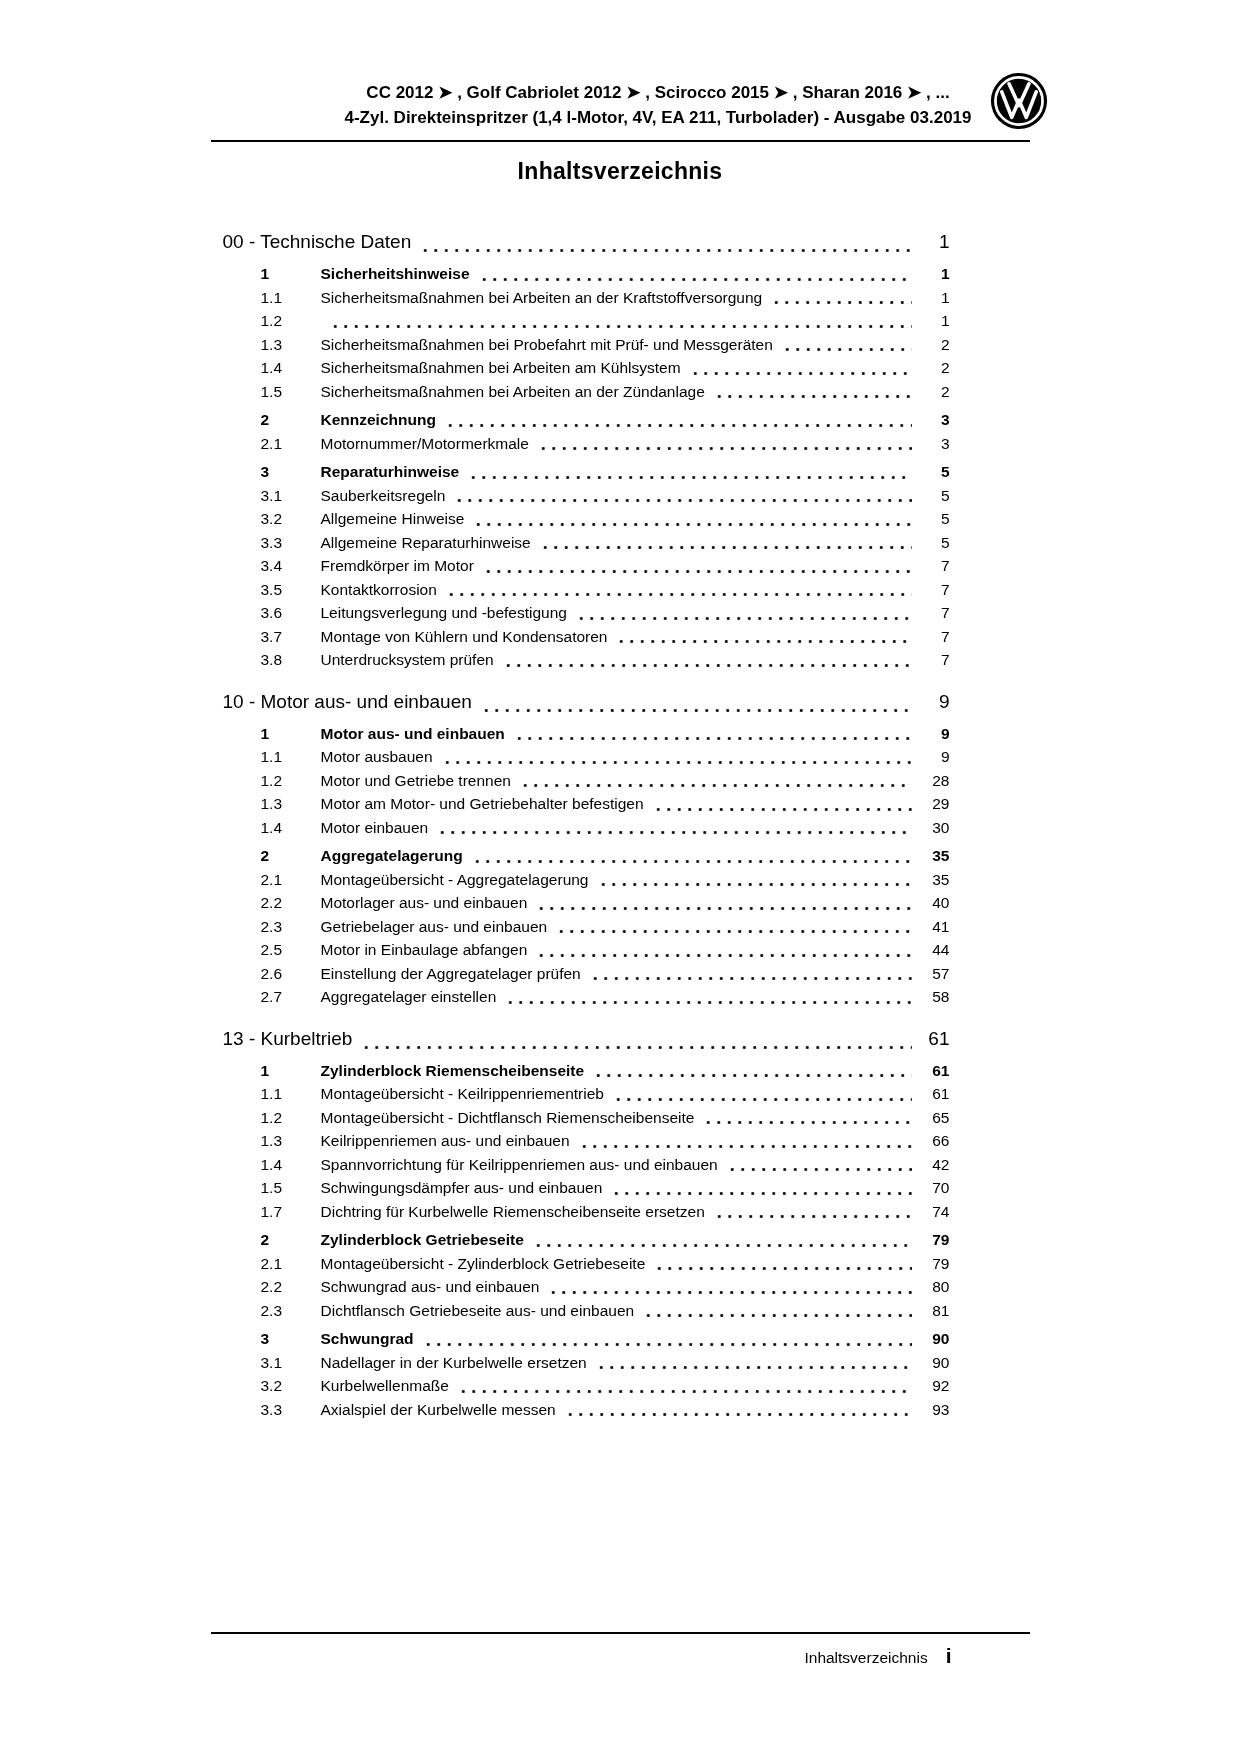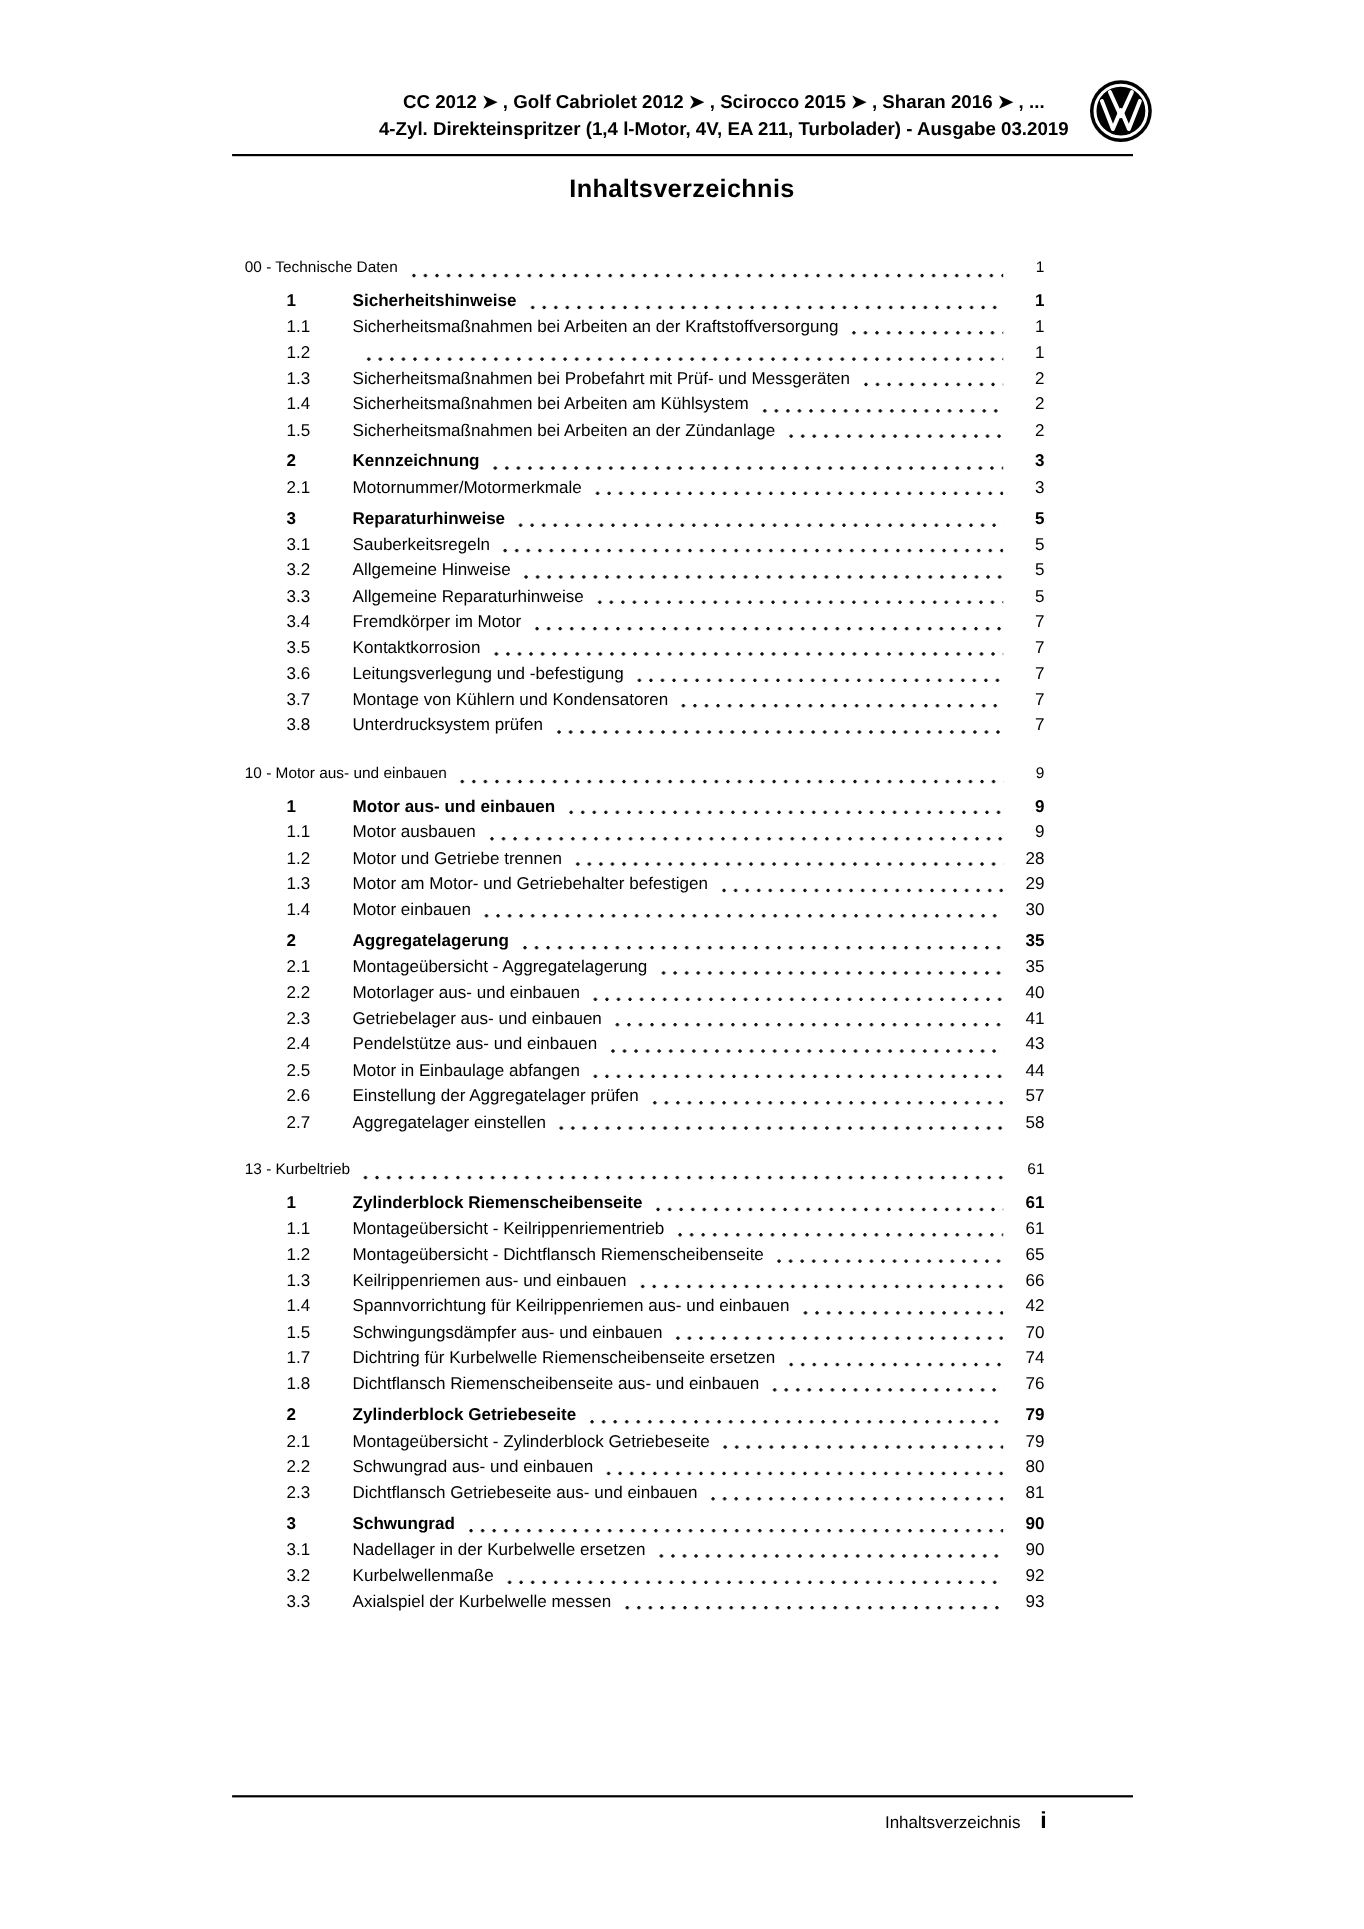--- a/index.html
+++ b/index.html
@@ -52,21 +52,21 @@
   
   .toc {
     position: absolute;
     top: 212px;
     left: 128px;
     right: 128px;
     padding-right: 80px;
   }
   .row { display: flex; align-items: baseline; }
   .row.chapter {
-    font-size: 14px;
+    font-size: 19px;
     line-height: 30px;
     margin-top: 15px;
   }
   .row.chapter .t { flex: none; padding-left: 12px; }
   .row.entry {
     font-size: 15.5px;
     line-height: 23.5px;
   }
   .row.entry.bold { font-weight: bold; margin-top: 5px; }
   .row .num { flex: none; width: 60px; margin-left: 50px; }
@@ -277,26 +277,20 @@
         <span class="leader"></span>
         <span class="pg">40</span>
       </div>
       <div class="row entry">
         <span class="num">2.3</span>
         <span class="t">Getriebelager aus- und einbauen</span>
         <span class="leader"></span>
         <span class="pg">41</span>
       </div>
       <div class="row entry">
-        <span class="num">2.4</span>
-        <span class="t">Pendelstütze aus- und einbauen</span>
-        <span class="leader"></span>
-        <span class="pg">43</span>
-      </div>
-      <div class="row entry">
         <span class="num">2.5</span>
         <span class="t">Motor in Einbaulage abfangen</span>
         <span class="leader"></span>
         <span class="pg">44</span>
       </div>
       <div class="row entry">
         <span class="num">2.6</span>
         <span class="t">Einstellung der Aggregatelager prüfen</span>
         <span class="leader"></span>
         <span class="pg">57</span>
@@ -346,26 +340,20 @@
         <span class="num">1.5</span>
         <span class="t">Schwingungsdämpfer aus- und einbauen</span>
         <span class="leader"></span>
         <span class="pg">70</span>
       </div>
       <div class="row entry">
         <span class="num">1.7</span>
         <span class="t">Dichtring für Kurbelwelle Riemenscheibenseite ersetzen</span>
         <span class="leader"></span>
         <span class="pg">74</span>
-      </div>
-      <div class="row entry">
-        <span class="num">1.8</span>
-        <span class="t">Dichtflansch Riemenscheibenseite aus- und einbauen</span>
-        <span class="leader"></span>
-        <span class="pg">76</span>
       </div>
       <div class="row entry bold">
         <span class="num">2</span>
         <span class="t">Zylinderblock Getriebeseite</span>
         <span class="leader"></span>
         <span class="pg">79</span>
       </div>
       <div class="row entry">
         <span class="num">2.1</span>
         <span class="t">Montageübersicht - Zylinderblock Getriebeseite</span>

